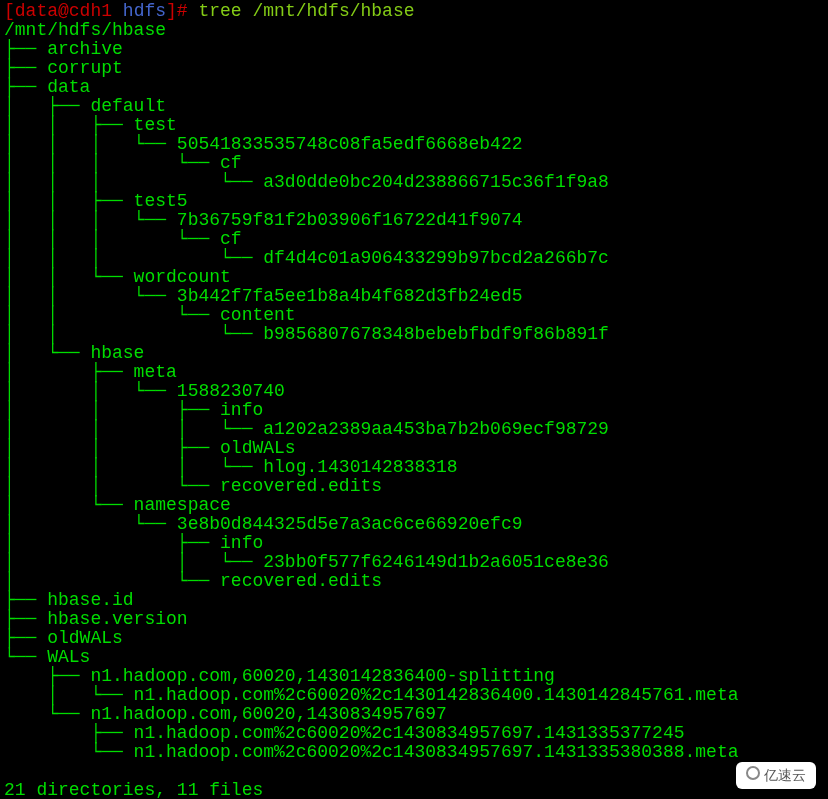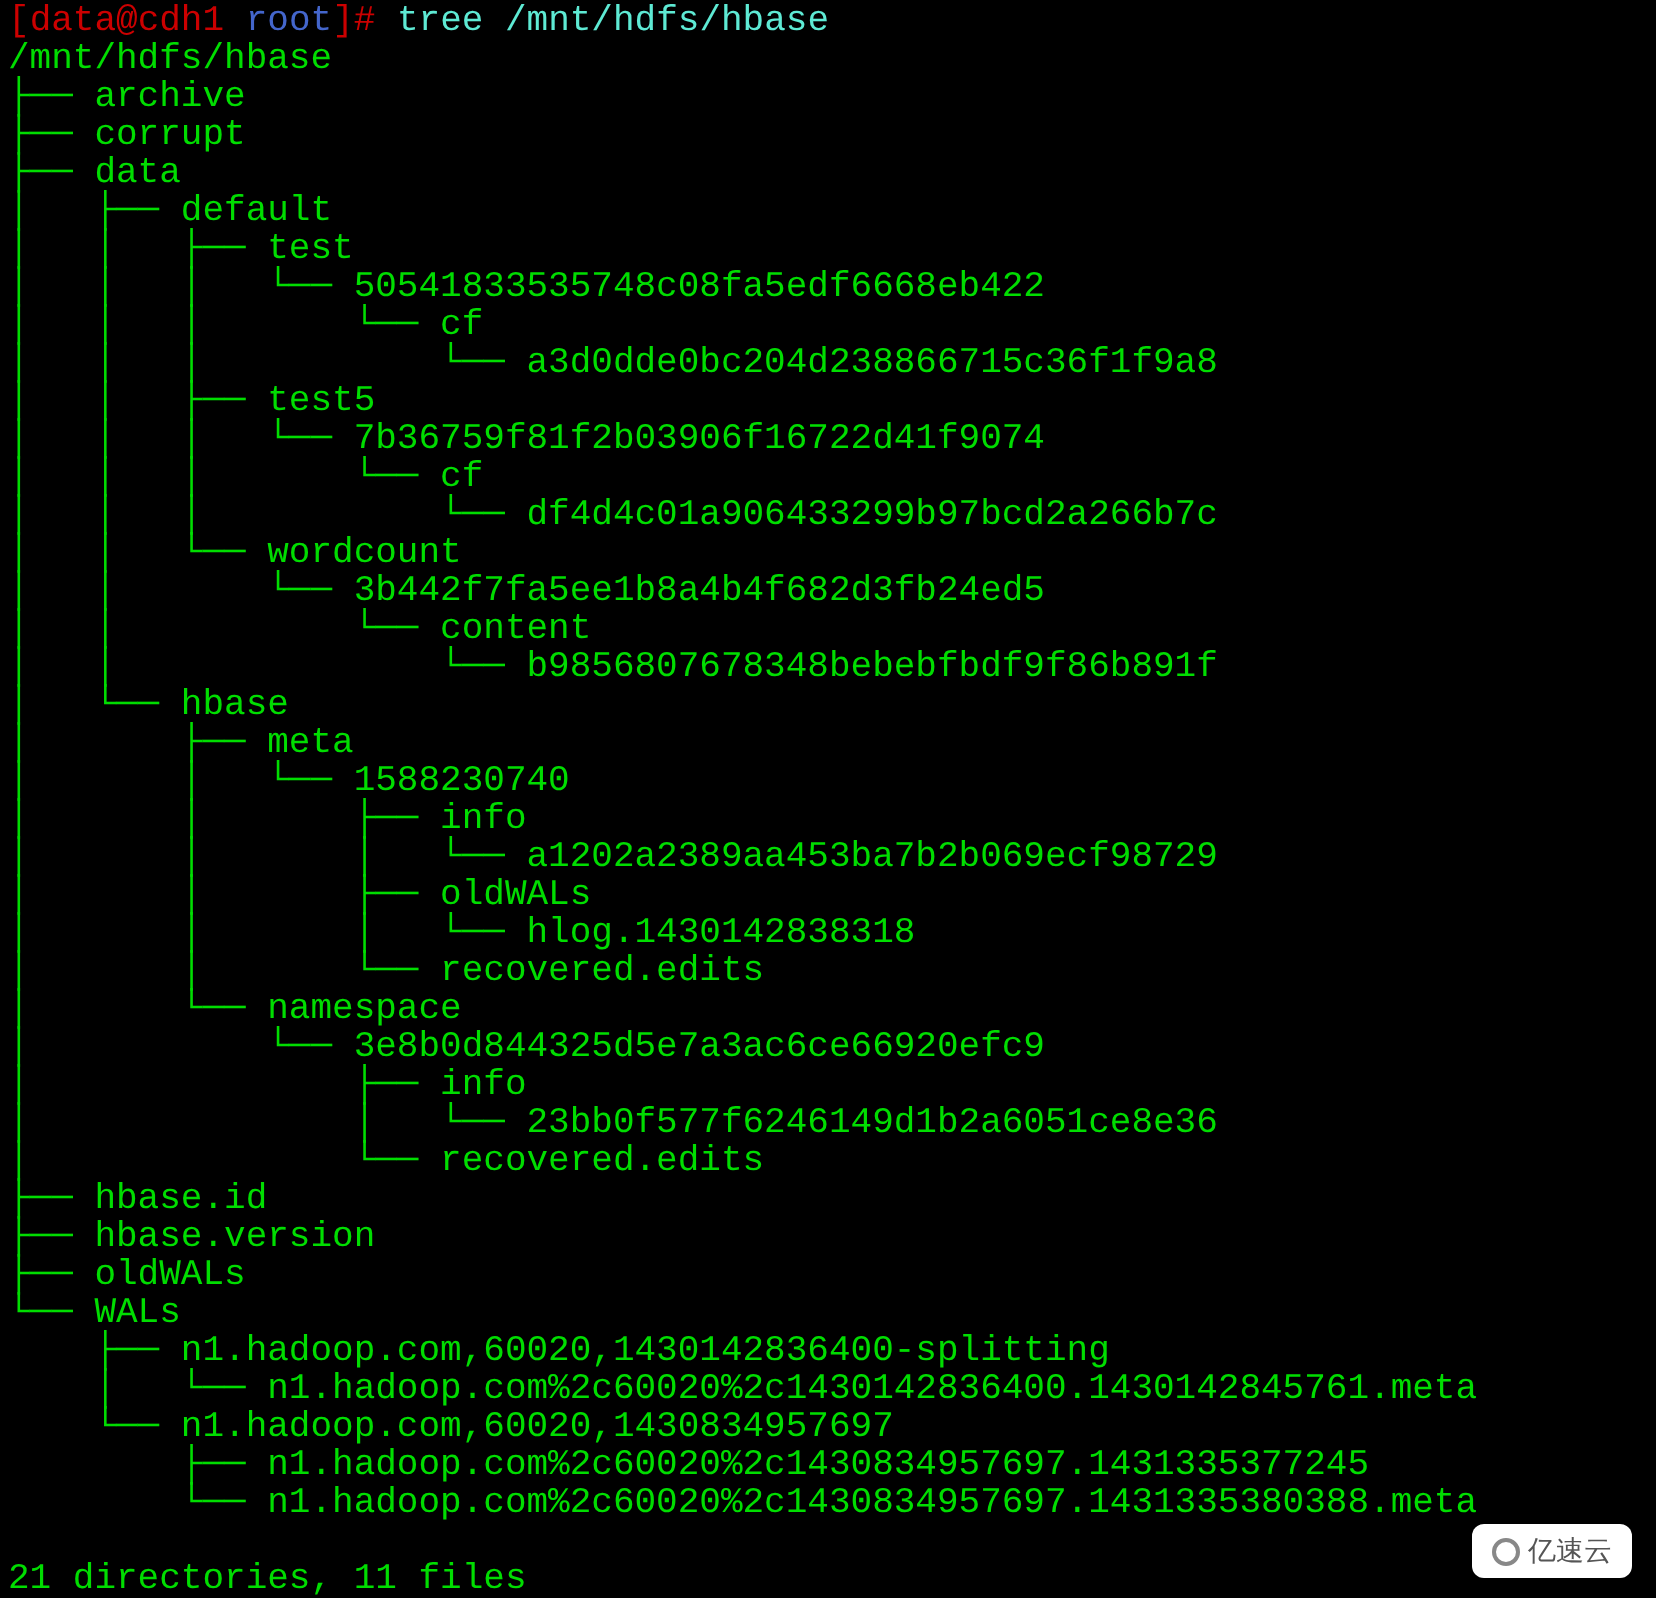--- a/index.html
+++ b/index.html
@@ -21,53 +21,52 @@
     .terminal {
       white-space: pre;
     }
     .prompt-red {
       color: #cc0000;
     }
     .prompt-blue {
       color: #4466cc;
     }
     .cmd-white {
-      color: #5eead4;
+      color: #84cc16;
     }
     .green {
       color: #00dd00;
       margin-top: 44px;
     }
     .watermark {
       position: absolute;
       right: 12px;
       bottom: 10px;
       background: #ffffff;
       border-radius: 6px;
       padding: 4px 10px;
       font-family: Arial, sans-serif;
       font-size: 14px;
       color: #555555;
       display: flex;
-      align-items: center;
       gap: 4px;
     }
     .watermark-circle {
       display: inline-block;
       width: 14px;
       height: 14px;
       border: 2px solid #888;
       border-radius: 50%;
       position: relative;
     }
   </style>
 </head>
 <body>
 
-<div class="terminal"><span><span class="prompt-red">[</span><span class="prompt-red">data@cdh1</span><span class="prompt-red"> </span><span class="prompt-blue">root</span><span class="prompt-red">]# </span><span class="cmd-white">tree /mnt/hdfs/hbase</span></span>
+<div class="terminal"><span><span class="prompt-red">[</span><span class="prompt-red">data@cdh1</span><span class="prompt-red"> </span><span class="prompt-blue">hdfs</span><span class="prompt-red">]# </span><span class="cmd-white">tree /mnt/hdfs/hbase</span></span>
 <span class="green">/mnt/hdfs/hbase</span>
 <span class="green" id="tree-body">├── archive
 ├── corrupt
 ├── data
 │   ├── default
 │   │   ├── test
 │   │   │   └── 50541833535748c08fa5edf6668eb422
 │   │   │       └── cf
 │   │   │           └── a3d0dde0bc204d238866715c36f1f9a8
 │   │   ├── test5

